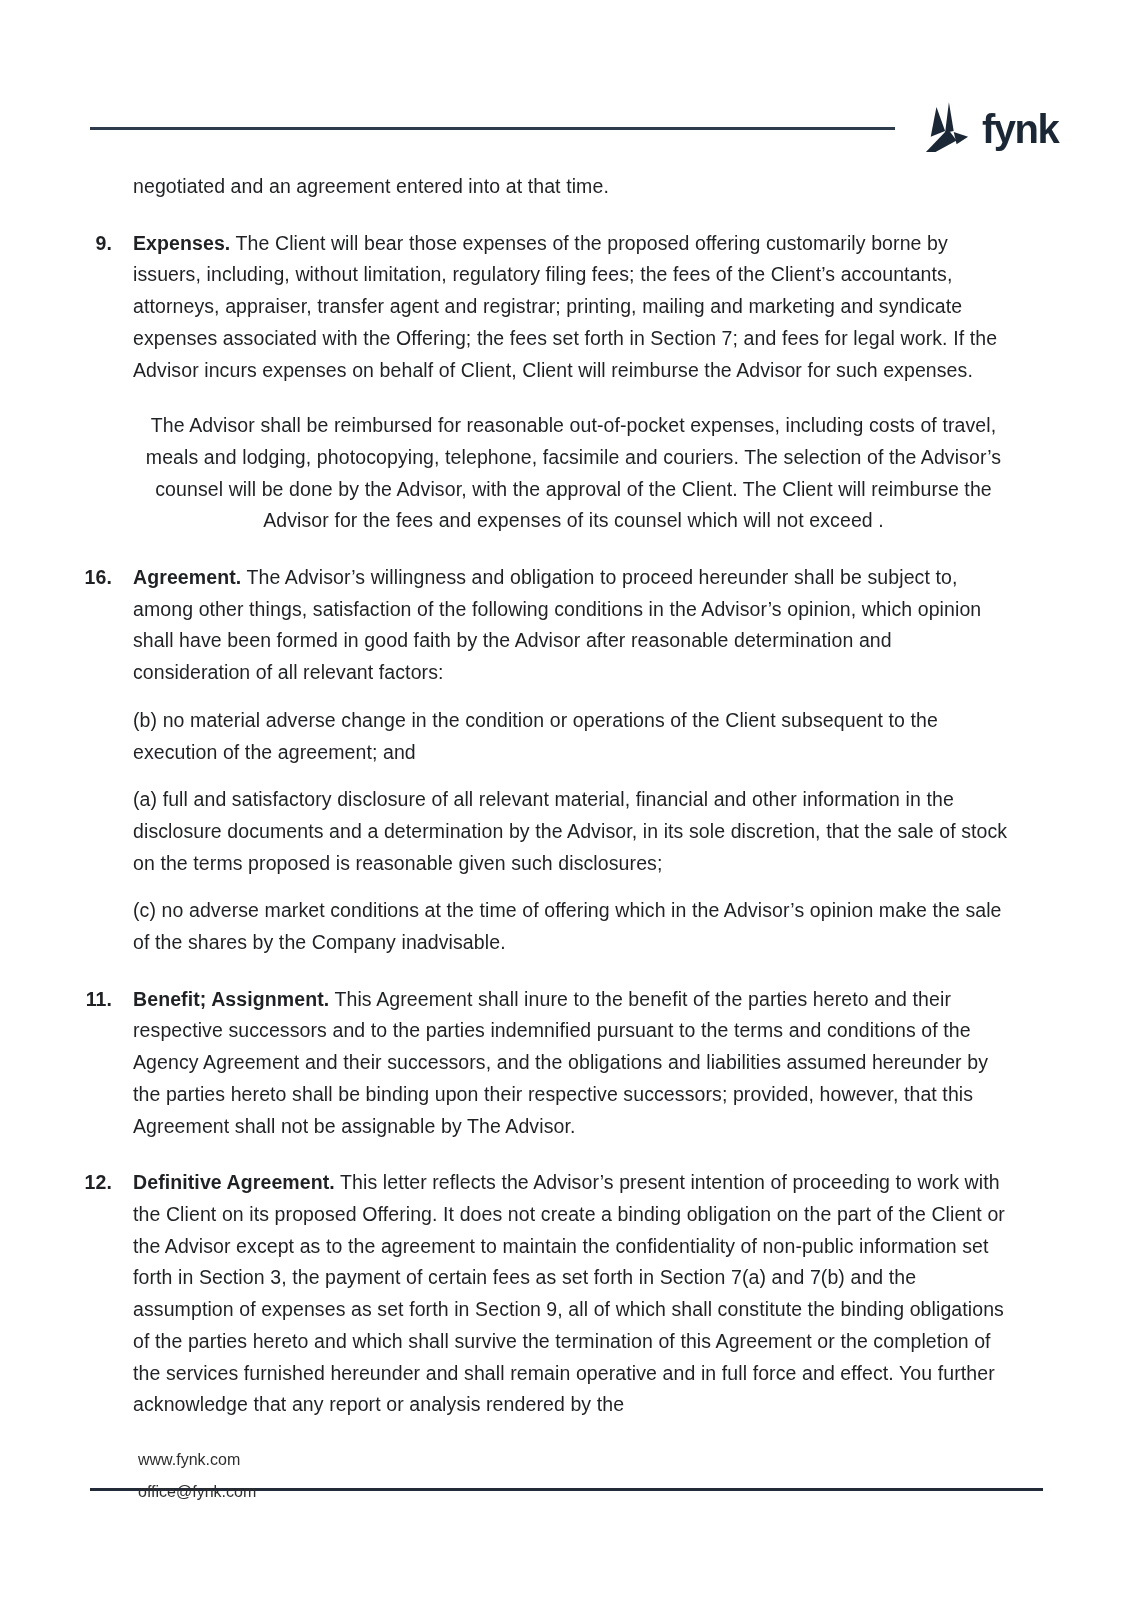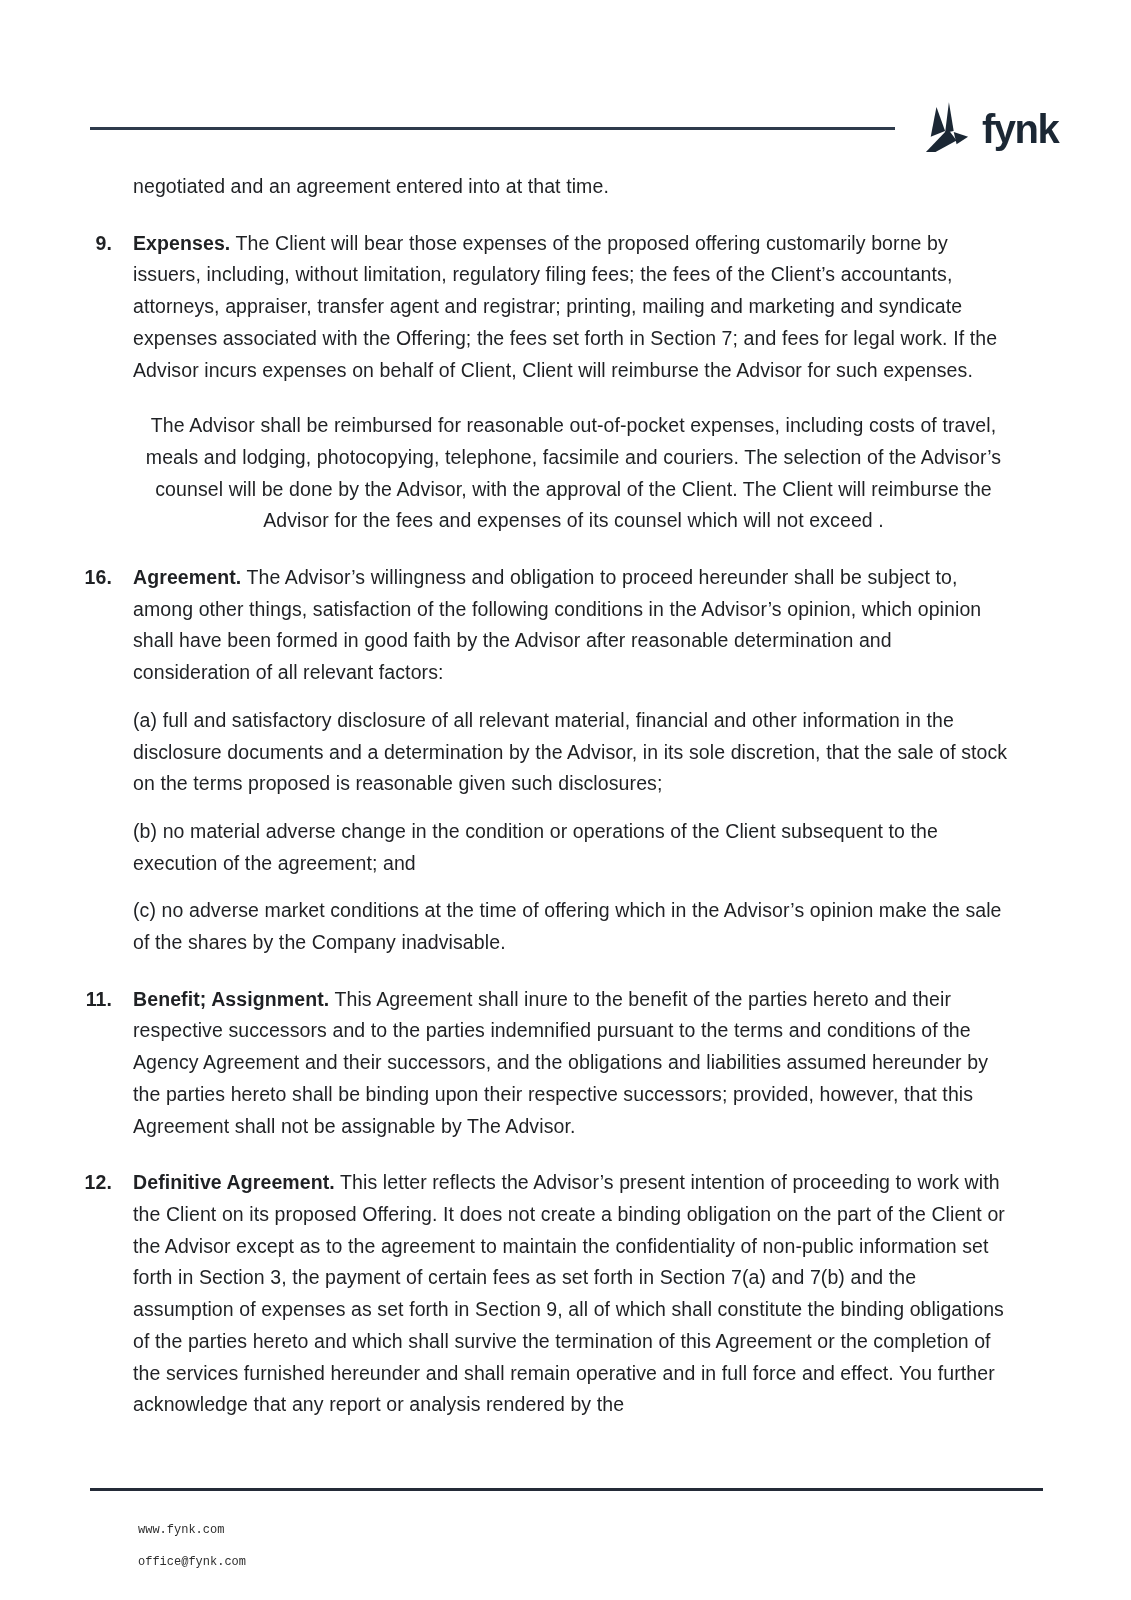--- a/index.html
+++ b/index.html
@@ -47,22 +47,22 @@
   .sec-title { font-weight:700; }
   p.spaced { margin-top:24px !important;text-align:center; }
 
   
   .footer-rule {
     position:absolute; left:90px; top:1488px;
     width:953px; height:3px;
     background:var(--rule-footer, #242b38);
   }
   .footer-text {
-    position:absolute; left:138px; top:1515px;
-    font-size:12px; line-height:31.5px; color:#2e2e2e;font-family:Liberation Mono, monospace;
+    position:absolute; left:138px; top:1444px;
+    font-size:16px; line-height:31.5px; color:#2e2e2e;
   }
   .footer-text div { white-space:nowrap; }
 </style>
 </head>
 <body>
 
 <div class="page">
 
   <div class="top-rule"></div>
   <div class="logo">
@@ -88,22 +88,22 @@
     <ol class="sections">
   <li class="section">
     <span class="sec-num">9.</span>
     <p><strong class="sec-title">Expenses.</strong> <span>The Client will bear those expenses of the proposed offering customarily borne by issuers, including, without limitation, regulatory filing fees; the fees of the Client’s accountants, attorneys, appraiser, transfer agent and registrar; printing, mailing and marketing and syndicate expenses associated with the Offering; the fees set forth in Section 7; and fees for legal work. If the Advisor incurs expenses on behalf of Client, Client will reimburse the Advisor for such expenses.</span></p>
   <p class="spaced">The Advisor shall be reimbursed for reasonable out-of-pocket expenses, including costs of travel, meals and lodging, photocopying, telephone, facsimile and couriers. The selection of the Advisor’s counsel will be done by the Advisor, with the approval of the Client. The Client will reimburse the Advisor for the fees and expenses of its counsel which will not exceed .</p>
         </li>
 
   <li class="section">
     <span class="sec-num">16.</span>
     <p><strong class="sec-title">Agreement.</strong> <span>The Advisor’s willingness and obligation to proceed hereunder shall be subject to, among other things, satisfaction of the following conditions in the Advisor’s opinion, which opinion shall have been formed in good faith by the Advisor after reasonable determination and consideration of all relevant factors:</span></p>
-  <p>(a) full and satisfactory disclosure of all relevant material, financial and other information in the disclosure documents and a determination by the Advisor, in its sole discretion, that the sale of stock on the terms proposed is reasonable given such disclosures;</p>
-          <p>(b) no material adverse change in the condition or operations of the Client subsequent to the execution of the agreement; and</p>
+  <p>(b) no material adverse change in the condition or operations of the Client subsequent to the execution of the agreement; and</p>
+          <p>(a) full and satisfactory disclosure of all relevant material, financial and other information in the disclosure documents and a determination by the Advisor, in its sole discretion, that the sale of stock on the terms proposed is reasonable given such disclosures;</p>
           <p>(c) no adverse market conditions at the time of offering which in the Advisor’s opinion make the sale of the shares by the Company inadvisable.</p>
         </li>
 
   <li class="section">
     <span class="sec-num">11.</span>
     <p><strong class="sec-title">Benefit; Assignment.</strong> <span>This Agreement shall inure to the benefit of the parties hereto and their respective successors and to the parties indemnified pursuant to the terms and conditions of the Agency Agreement and their successors, and the obligations and liabilities assumed hereunder by the parties hereto shall be binding upon their respective successors; provided, however, that this Agreement shall not be assignable by The Advisor.</span></p>
   </li>
 
   <li class="section">
     <span class="sec-num">12.</span>

